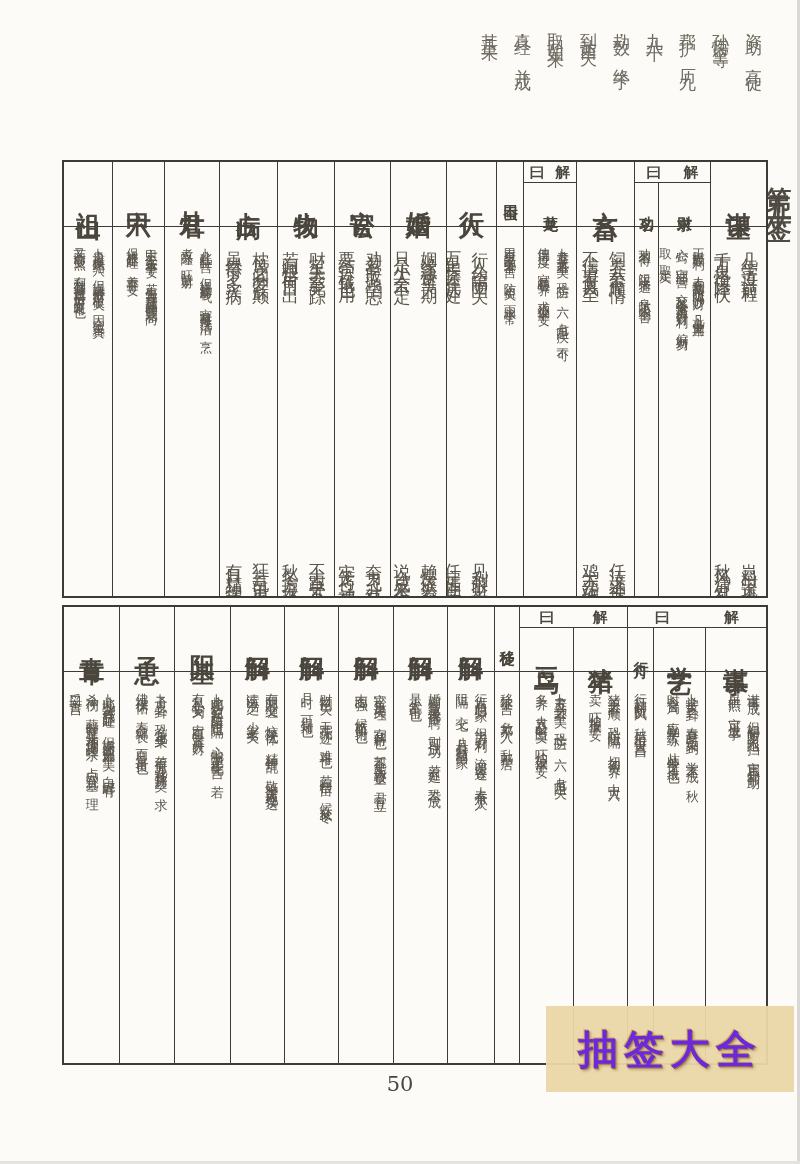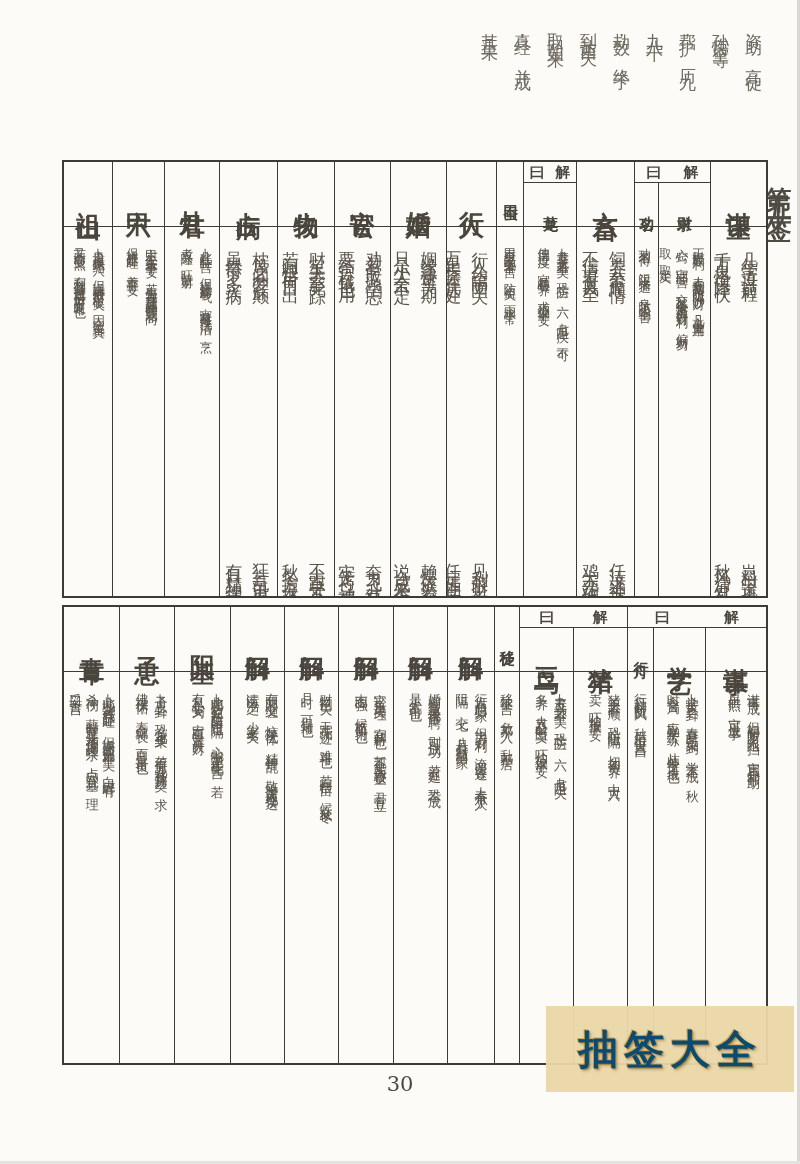--- a/index.html
+++ b/index.html
@@ -41,21 +41,21 @@
   .big .line { font-size:17px; letter-spacing:6px; line-height:27px; }
   .sm .line  { font-size:13px; letter-spacing:3px; line-height:19px; }
   .sm3 .line { font-size:13px; letter-spacing:3px; line-height:16.5px; }
   .band-top .sm .line, .band-top .sm3 .line { font-size:12.5px; letter-spacing:2.5px; }
 
   .pageno { position:absolute; top:1072px; left:0; width:100%; text-align:center;
             font-size:21px; color:#474542; }
 
   .wm { position:absolute; left:546px; top:1006px; width:248px; height:86px;
         background:rgba(234,215,168,0.95); display:flex; align-items:center; justify-content:center; }
-  .wm span { font-size:40px; font-weight:bold; letter-spacing:6px; color:#0c4a6e;
+  .wm span { font-size:40px; font-weight:bold; letter-spacing:6px; color:#6d28d9;
              text-shadow:1px 1px 0 #a5823f,-1px -1px 0 #caa65f,2px 2px 3px rgba(130,95,35,.5); }
 </style>
 </head>
 <body>
 
 <div class="sheet">
 
   <div class="intro">
     <div class="icol">资助、高徒</div>
     <div class="icol">孙悟空等</div>
@@ -422,21 +422,21 @@
         <div class="body sm3">
           <div class="line">卜此地龙运气脉足旺　但嫌面前水神不美　白虎畔有</div>
           <div class="line">杀冲伤　葬时宜理妥水神消掩峰杀　点穴宜沉墓　理</div>
           <div class="line">妥口舌吉</div>
         </div>
       </div>
 
     </div>
   </div>
 
-  <div class="pageno">30</div>
+  <div class="pageno">50</div>
 
   <div class="wm">
     <span>抽签大全</span>
   </div>
 
   <div class="edge-r"></div>
   <div class="edge-b"></div>
 </div>
 
 </body></html>

